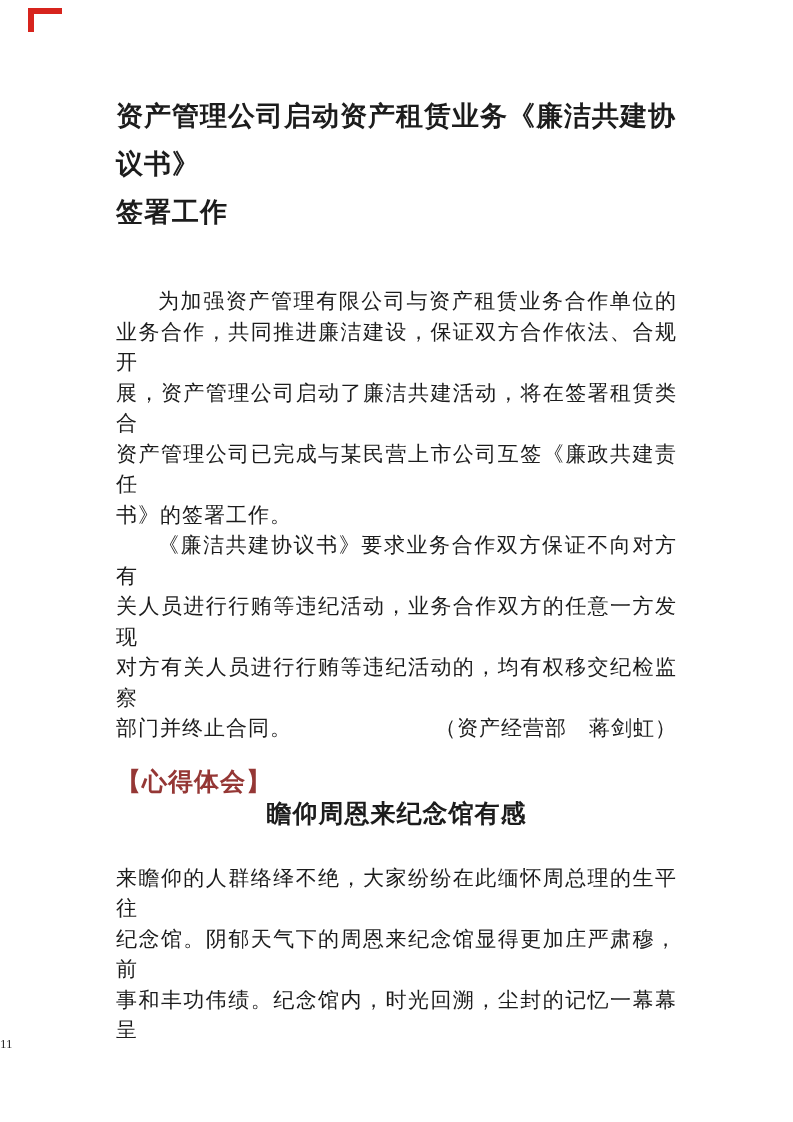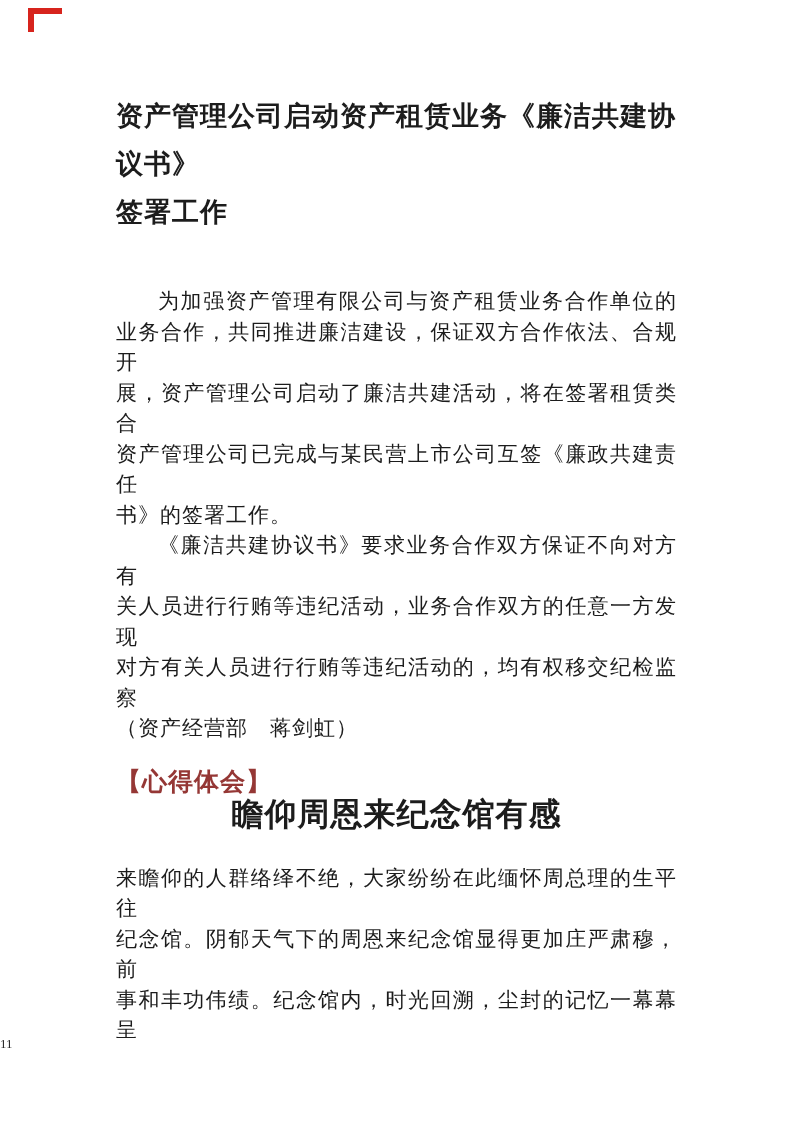--- a/index.html
+++ b/index.html
@@ -48,21 +48,21 @@
     font-size:25px;
     line-height:34px;
     font-weight:bold;
     color:#953735;
     letter-spacing:1px;
     font-family:"Liberation Serif","DejaVu Serif",serif;
   }
   .sub-title{
     text-align:center;
     font-weight:bold;
-    font-size:32px;
+    font-size:25px;
     line-height:30px;
     letter-spacing:1px;
   }
   .p3{margin-top:34px;}
 
   .page-number{
     position:absolute;
     left:0;right:0;
     top:1036px;
     text-align:left;
@@ -96,20 +96,21 @@
         <div class="line endline">书》的签署工作。</div>
       </div>
 
     <div class="para">
         <div class="line indent">《廉洁共建协议书》要求业务合作双方保证不向对方有</div>
         <div class="line">关人员进行行贿等违纪活动，业务合作双方的任意一方发现</div>
         <div class="line">对方有关人员进行行贿等违纪活动的，均有权移交纪检监察</div>
       </div>
 
     <div class="attrib-row">
+      <span>部门并终止合同。</span>
       <span>（资产经营部　蒋剑虹）</span>
     </div>
 
     <div class="section-header">【心得体会】</div>
 
     <div class="sub-title">瞻仰周恩来纪念馆有感</div>
 
     <div class="para p3">
         <div class="line">来瞻仰的人群络绎不绝，大家纷纷在此缅怀周总理的生平往</div>
         <div class="line">纪念馆。阴郁天气下的周恩来纪念馆显得更加庄严肃穆，前</div>

